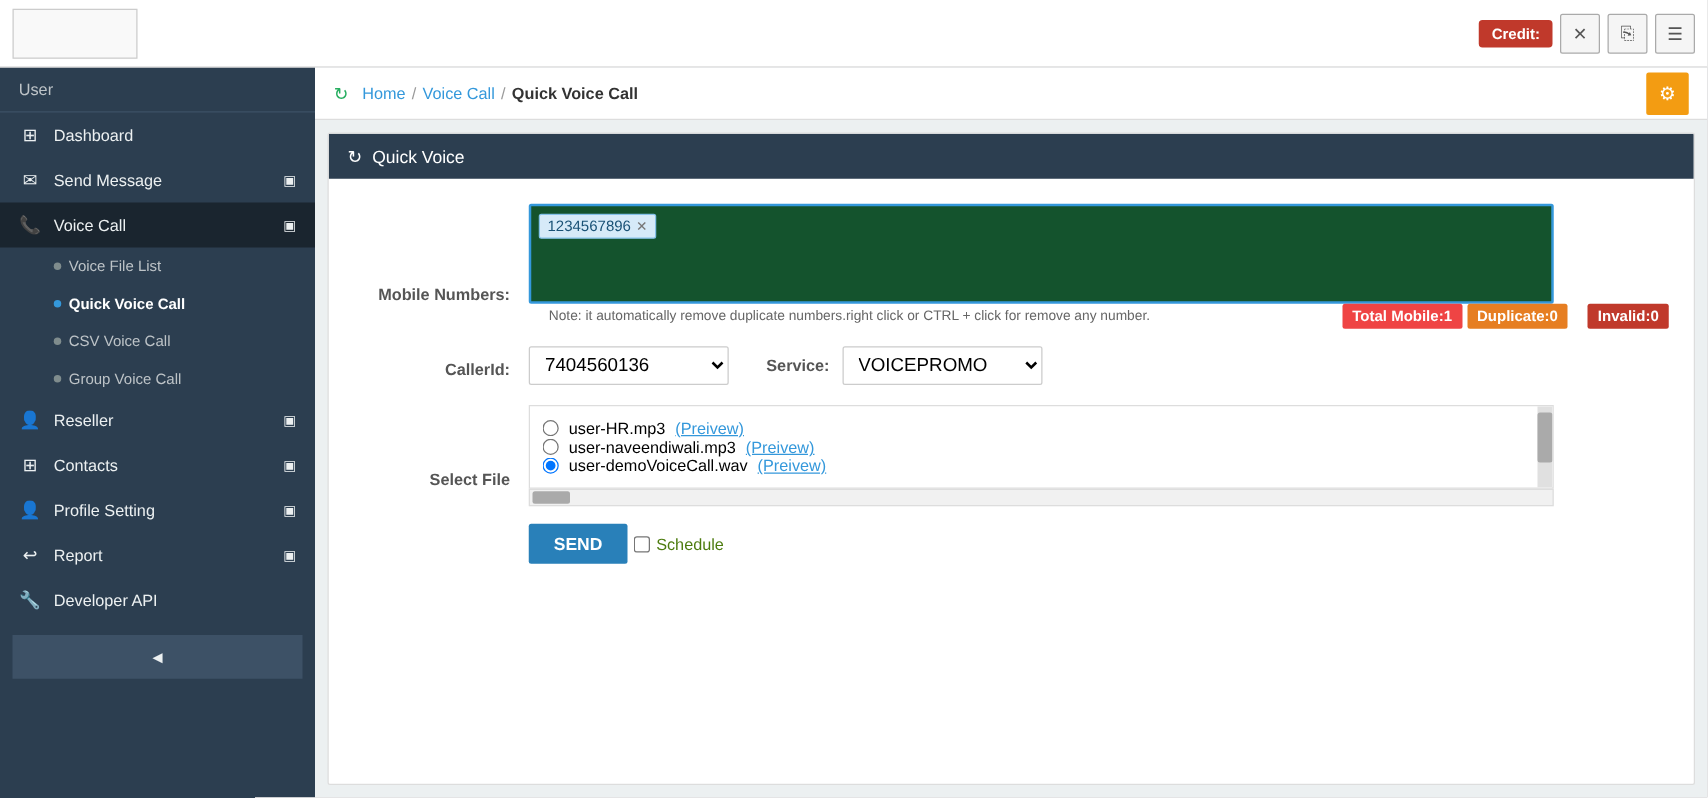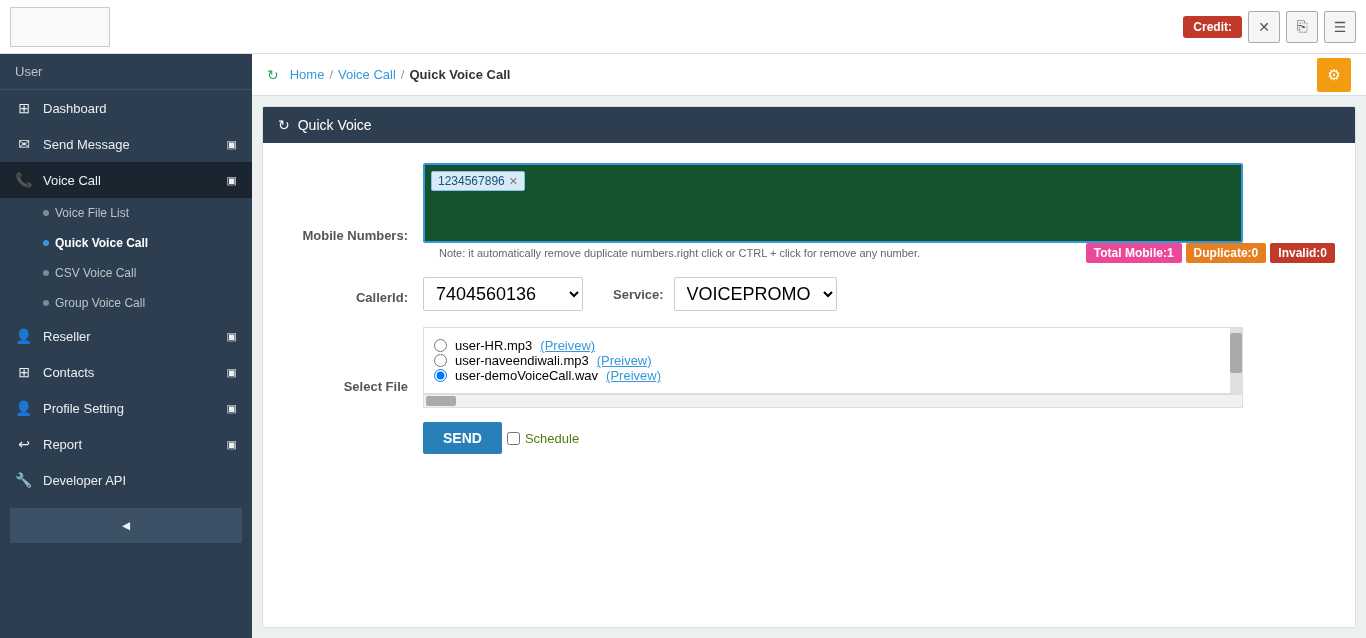--- a/index.html
+++ b/index.html
@@ -73,25 +73,25 @@
       padding: 6px; display: flex; flex-wrap: wrap; align-items: flex-start; gap: 4px;
       background: #14532d; max-width: 820px;
     }
     .number-tag {
       background: #d6eaf8; border: 1px solid #85c1e9; border-radius: 2px; padding: 2px 6px;
       display: flex; align-items: center; gap: 4px; font-size: 12px; color: #1a5276;
     }
     .number-tag .remove { cursor: pointer; color: #777; font-size: 11px; }
     .note-text { font-size: 11px; color: #666; flex: 1; }
     .badge { padding: 3px 8px; border-radius: 2px; color: #fff; font-size: 12px; font-weight: bold; }
-    .badge-blue { background: #ec4899; }
+    .badge-blue { background: #ef4444; }
     .badge-orange { background: #e67e22; }
     .badge-red { background: #c0392b; }
     select.form-select {
-      border: 1px solid #ccc; border-radius: 2px; padding: 5px 8px; font-size: 18px;
+      border: 1px solid #ccc; border-radius: 2px; padding: 5px 8px; font-size: 15px;
       background: #fff; min-width: 160px; cursor: pointer;
     }
     .file-item { display: flex; align-items: center; gap: 8px; font-size: 13px; }
     .file-item input[type="radio"] { cursor: pointer; }
 
     
     .send-btn {
       background: #2980b9; color: #fff; border: none; padding: 8px 20px;
       font-size: 14px; font-weight: bold; border-radius: 2px; cursor: pointer;
     }
@@ -223,21 +223,21 @@
         </div>
 
         <div style="display:flex; align-items:center; margin-bottom:14px; margin-left:140px; max-width:960px;padding-left:16px;">
           <span class="note-text" style="font-size:11px; color:#666; flex:1; margin-right:8px;">Note: it automatically remove duplicate numbers.right click or CTRL + click for remove any number.</span>
           <span class="badge badge-blue">
             <span>Total Mobile:</span><span>1</span>
           </span>
           <span class="badge badge-orange" style="margin-left:4px;">
             <span>Duplicate:</span><span>0</span>
           </span>
-          <span class="badge badge-red" style="margin-left:4px;">
+          <span class="badge badge-red" style="margin-left:16px;">
             <span>Invalid:</span><span>0</span>
           </span>
         </div>
 
         <div class="form-row" style="align-items:center; margin-bottom:16px;">
           <div class="form-label">CallerId:</div>
           <select class="form-select">
             <option>7404560136</option>
           </select>
           <div style="margin-left:30px; display:flex; align-items:center; gap:10px;">

